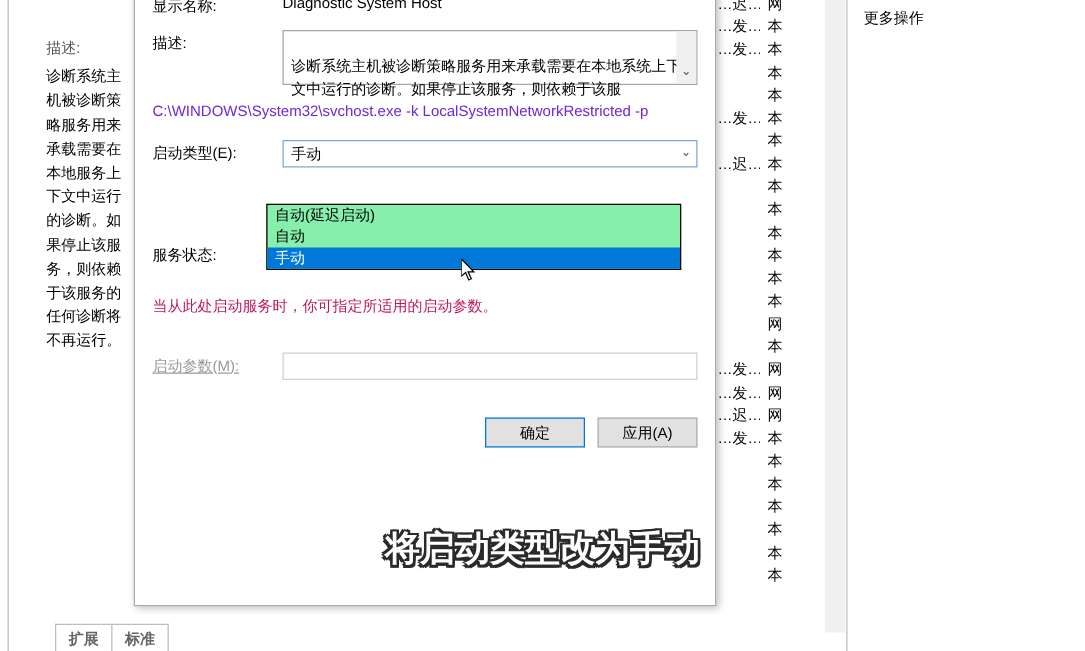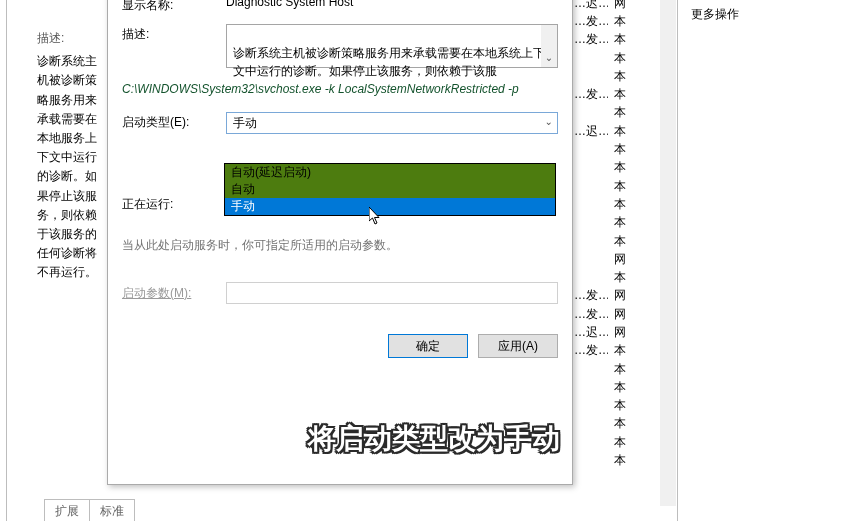--- a/index.html
+++ b/index.html
@@ -130,47 +130,46 @@
       color: #555;
       font-size: 10px;
     }
     .path-row {
       margin-top: 14px;
     }
     .path-lbl {
       margin-bottom: 4px;
     }
     .path-val {
-      color: #14532d;
+      color: #6d28d9;
       margin-bottom: 16px;
-      font-style: italic;
     }
     .combo {
       border: 1px solid #7aa8d8;
       height: 22px;
       display: flex;
       align-items: center;
       padding: 0 6px;
       position: relative;
       background: #fff;
     }
     .combo .chev {
       position: absolute;
       right: 4px;
       top: 3px;
       font-size: 10px;
       color: #555;
     }
     
     .dropdown {
       position: absolute;
-      left: 224px;
+      left: 213px;
       top: 163px;
       width: 332px;
-      background: #4d7c0f;
+      background: #86efac;
       border: 1px solid #000;
       z-index: 10;
     }
     .dropdown .opt {
       height: 17px;
       padding: 0 6px;
       display: flex;
       align-items: center;
       color: #000;
     }
@@ -210,21 +209,21 @@
       align-items: center;
       justify-content: center;
     }
     .btn.enabled {
       background: #e1e1e1;
       color: #000;
       border-color: #adadad;
     }
     .note {
       margin-top: 24px;
-      color: #737373;
+      color: #be185d;
     }
     .param-row {
       margin-top: 28px;
       display: flex;
       align-items: center;
     }
     .param-row .label {
       width: 104px;
       color: #9a9a9a;
       text-decoration: underline;
@@ -279,20 +278,21 @@
       height: 22px;
       display: flex;
     }
     .tabs .tab {
       border: 1px solid #bdbdbd;
       border-bottom: none;
       padding: 3px 10px 0;
       margin-right: -1px;
       background: #fff;
       color:#666;
+      font-weight:bold;
     }
     .right-scrollbar {
       position:absolute;
       left:660px;
       top:-6px;
       width:16px;
       height:512px;
       background:#f0f0f0;
     }
   </style>
@@ -443,21 +443,21 @@
     <div class="label">启动类型(E):</div>
     <div class="value">
       <div class="combo">
         <span>手动</span>
         <span class="chev">⌄</span>
       </div>
     </div>
   </div>
 
   <div class="state-row">
-    <div class="label">正在运行:</div>
+    <div class="label">服务状态:</div>
     <div class="value">正在运行</div>
   </div>
 
 
   <div class="note">当从此处启动服务时，你可指定所适用的启动参数。</div>
 
   <div class="param-row">
     <div class="label">启动参数(M):</div>
     <input type="text" disabled="" style="">
   </div>

